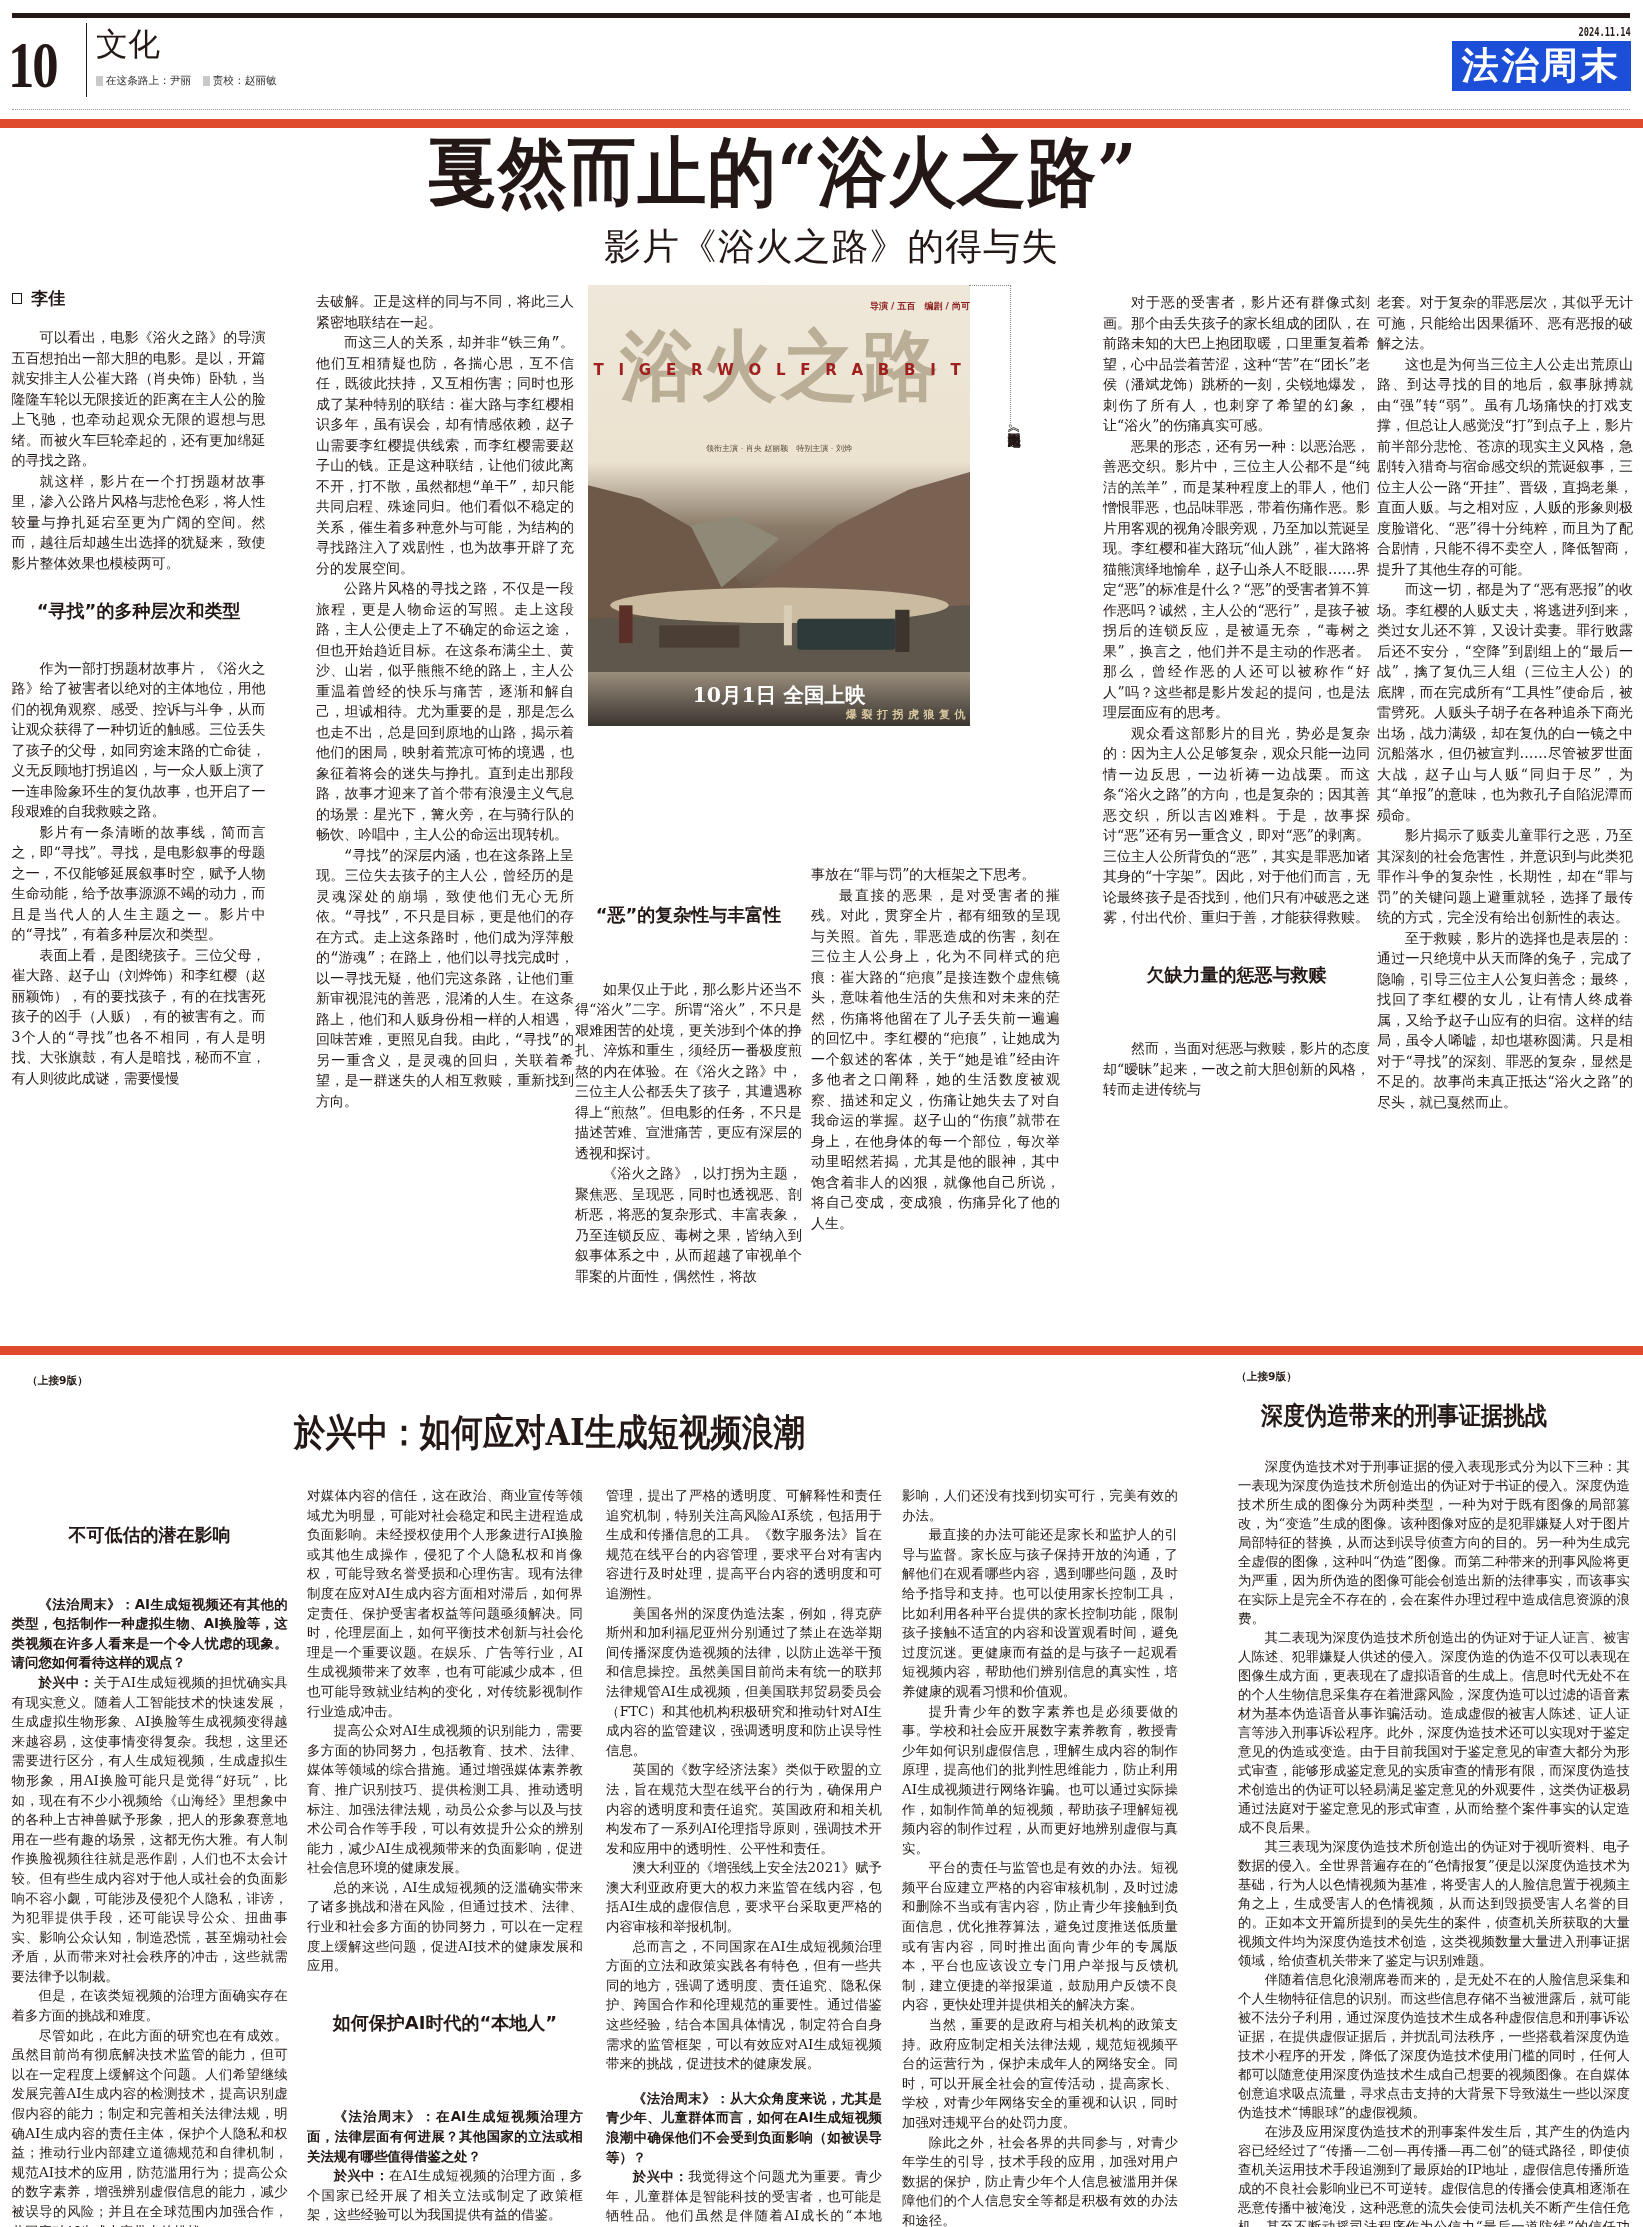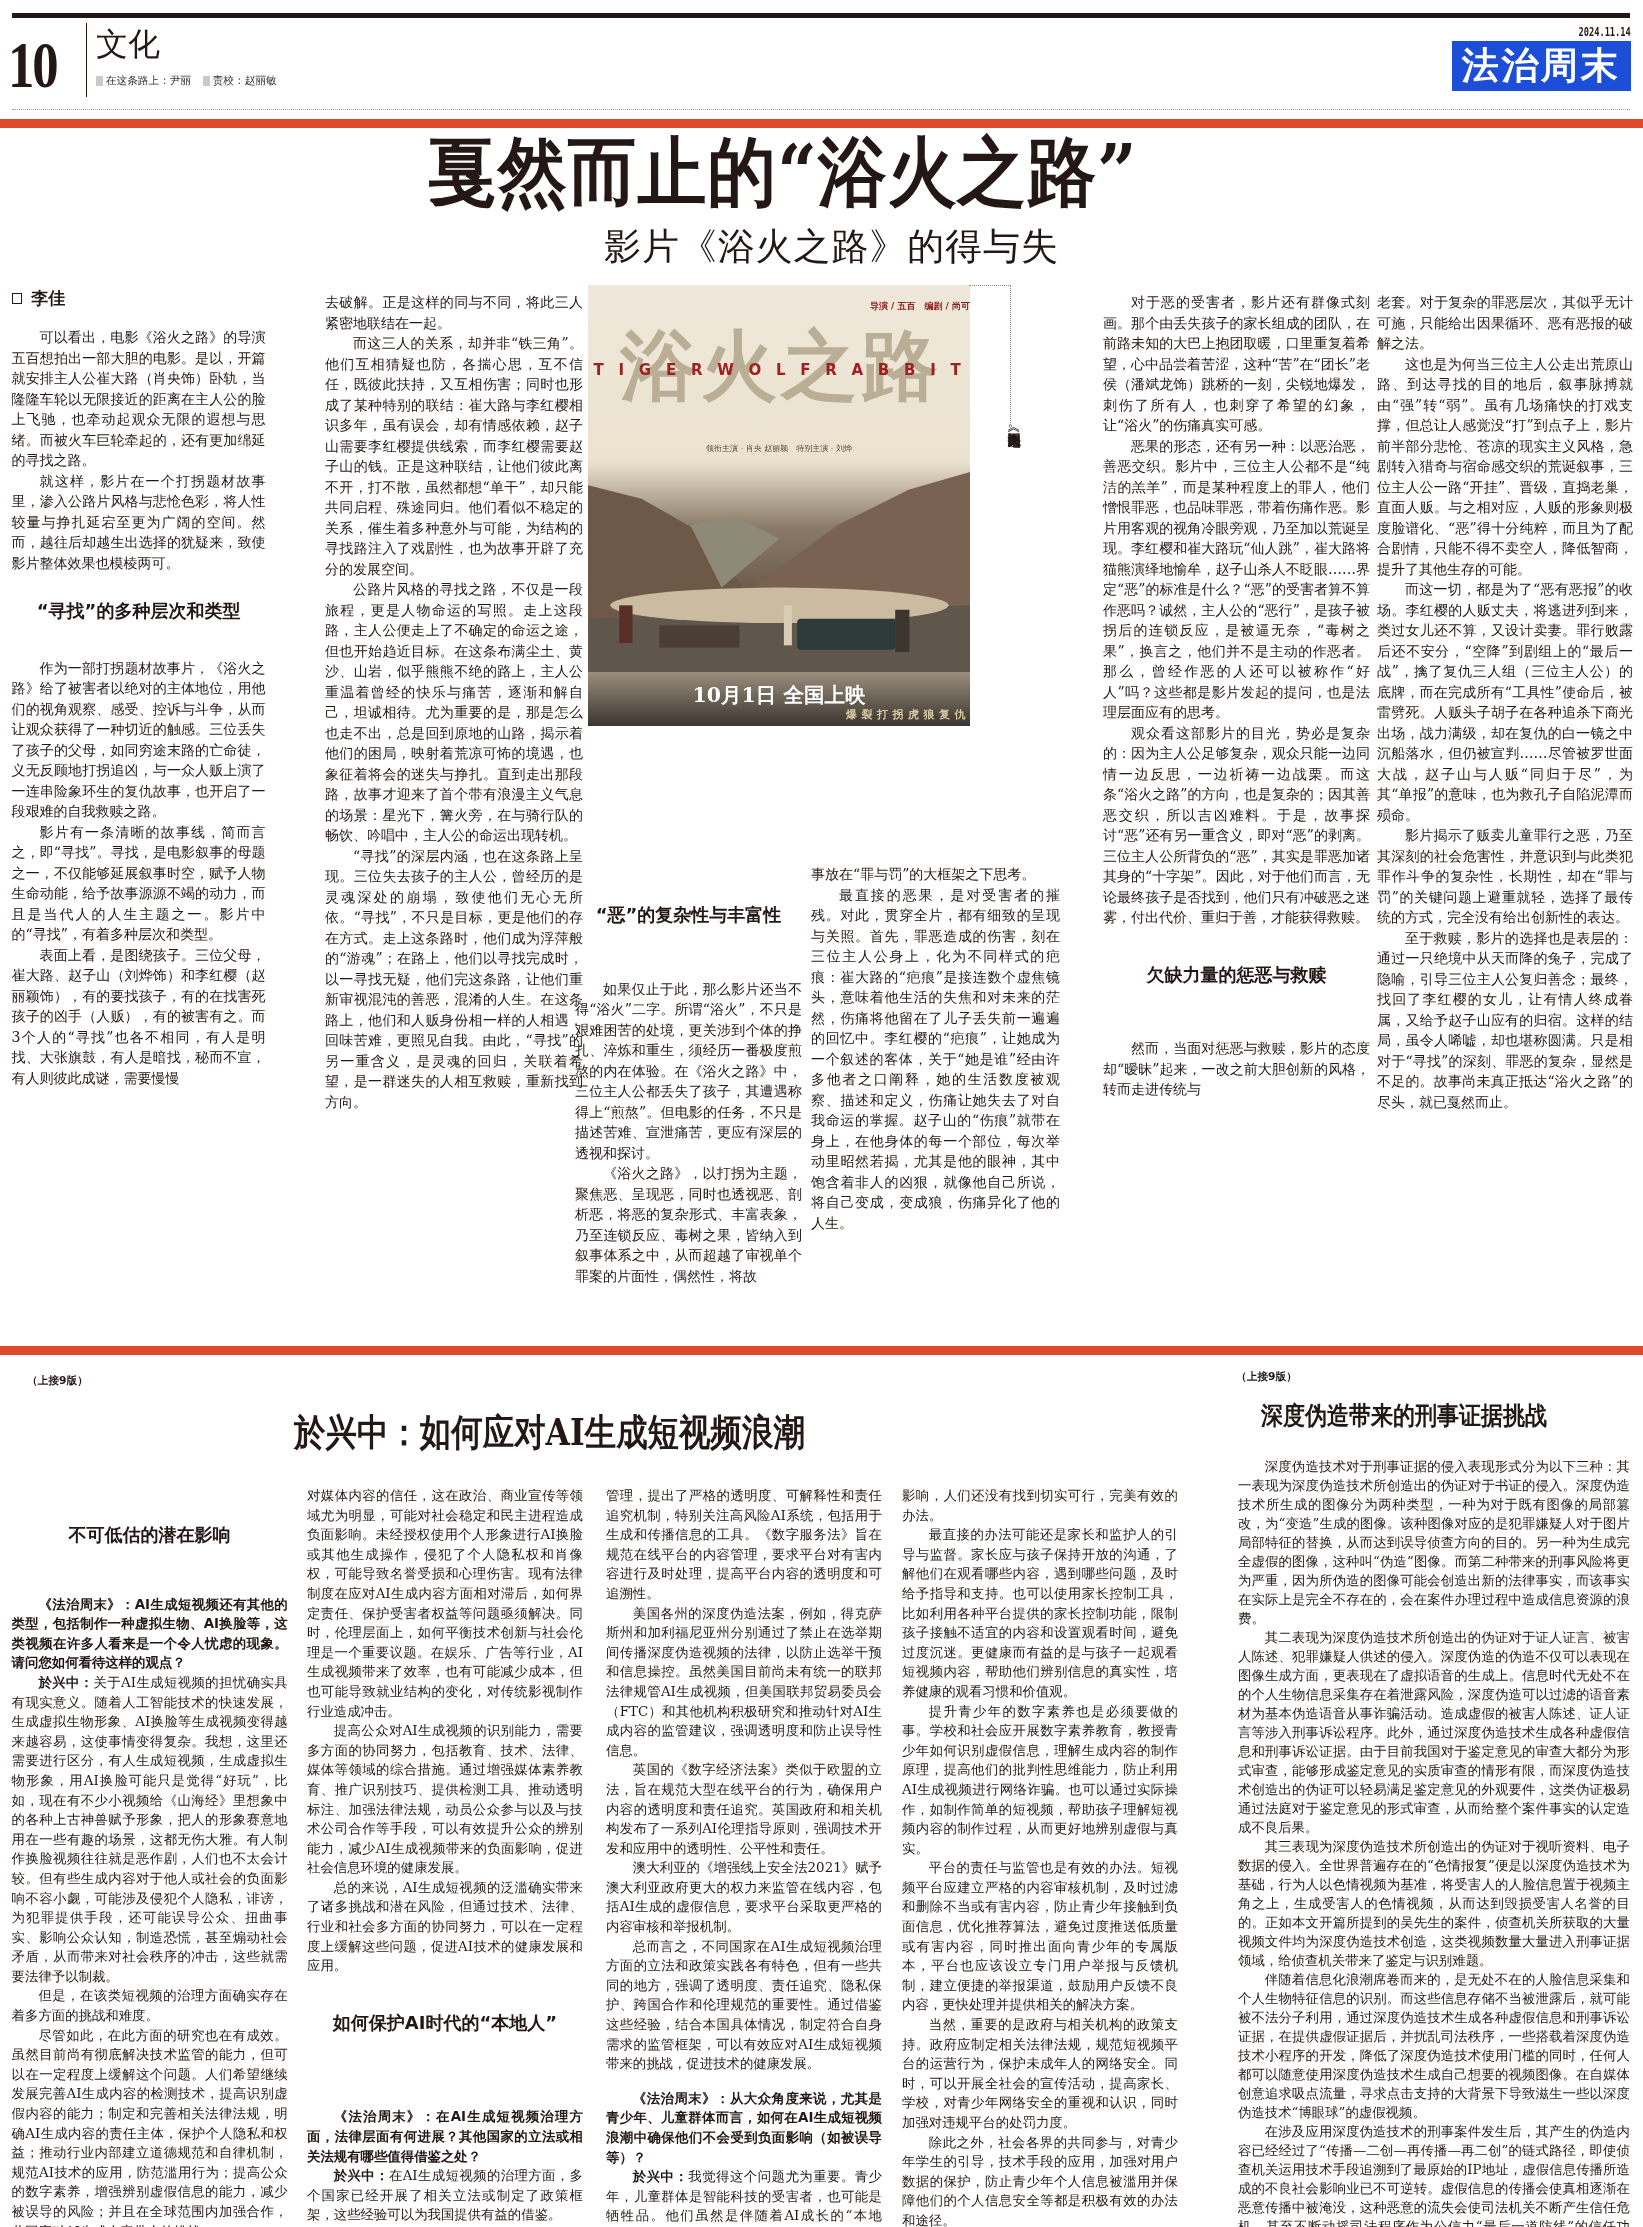--- a/index.html
+++ b/index.html
@@ -78,21 +78,21 @@
 
 <div class="col" style="left:11.6px; top:327px; width:254px;">
   <p>可以看出，电影《浴火之路》的导演五百想拍出一部大胆的电影。是以，开篇就安排主人公崔大路（肖央饰）卧轨，当隆隆车轮以无限接近的距离在主人公的脸上飞驰，也牵动起观众无限的遐想与思绪。而被火车巨轮牵起的，还有更加绵延的寻找之路。</p>
   <p>就这样，影片在一个打拐题材故事里，渗入公路片风格与悲怆色彩，将人性较量与挣扎延宕至更为广阔的空间。然而，越往后却越生出选择的犹疑来，致使影片整体效果也模棱两可。</p>
   <h3 style="margin:27px 0 36px;">“寻找”的多种层次和类型</h3>
   <p>作为一部打拐题材故事片，《浴火之路》给了被害者以绝对的主体地位，用他们的视角观察、感受、控诉与斗争，从而让观众获得了一种切近的触感。三位丢失了孩子的父母，如同穷途末路的亡命徒，义无反顾地打拐追凶，与一众人贩上演了一连串险象环生的复仇故事，也开启了一段艰难的自我救赎之路。</p>
   <p>影片有一条清晰的故事线，简而言之，即“寻找”。寻找，是电影叙事的母题之一，不仅能够延展叙事时空，赋予人物生命动能，给予故事源源不竭的动力，而且是当代人的人生主题之一。影片中的“寻找”，有着多种层次和类型。</p>
   <p>表面上看，是图绕孩子。三位父母，崔大路、赵子山（刘烨饰）和李红樱（赵丽颖饰），有的要找孩子，有的在找害死孩子的凶手（人贩），有的被害有之。而3个人的“寻找”也各不相同，有人是明找、大张旗鼓，有人是暗找，秘而不宣，有人则彼此成谜，需要慢慢</p>
 </div>
 
-<div class="col" style="left:325px; top:292px; width:258px;">
+<div class="col" style="left:316px; top:292px; width:258px;font-family:Liberation Mono, monospace;">
   <p style="text-indent:0">去破解。正是这样的同与不同，将此三人紧密地联结在一起。</p>
   <p>而这三人的关系，却并非“铁三角”。他们互相猜疑也防，各揣心思，互不信任，既彼此扶持，又互相伤害；同时也形成了某种特别的联结：崔大路与李红樱相识多年，虽有误会，却有情感依赖，赵子山需要李红樱提供线索，而李红樱需要赵子山的钱。正是这种联结，让他们彼此离不开，打不散，虽然都想“单干”，却只能共同启程、殊途同归。他们看似不稳定的关系，催生着多种意外与可能，为结构的寻找路注入了戏剧性，也为故事开辟了充分的发展空间。</p>
   <p>公路片风格的寻找之路，不仅是一段旅程，更是人物命运的写照。走上这段路，主人公便走上了不确定的命运之途，但也开始趋近目标。在这条布满尘土、黄沙、山岩，似乎熊熊不绝的路上，主人公重温着曾经的快乐与痛苦，逐渐和解自己，坦诚相待。尤为重要的是，那是怎么也走不出，总是回到原地的山路，揭示着他们的困局，映射着荒凉可怖的境遇，也象征着将会的迷失与挣扎。直到走出那段路，故事才迎来了首个带有浪漫主义气息的场景：星光下，篝火旁，在与骑行队的畅饮、吟唱中，主人公的命运出现转机。</p>
   <p>“寻找”的深层内涵，也在这条路上呈现。三位失去孩子的主人公，曾经历的是灵魂深处的崩塌，致使他们无心无所依。“寻找”，不只是目标，更是他们的存在方式。走上这条路时，他们成为浮萍般的“游魂”；在路上，他们以寻找完成时，以一寻找无疑，他们完这条路，让他们重新审视混沌的善恶，混淆的人生。在这条路上，他们和人贩身份相一样的人相遇，回味苦难，更照见自我。由此，“寻找”的另一重含义，是灵魂的回归，关联着希望，是一群迷失的人相互救赎，重新找到方向。</p>
 </div>
 
 <div class="poster">
   <div class="credits-top">导演 / 五百　编剧 / 尚可</div>
   <div class="title-cn">浴火之路</div>
   <div class="title-en">
@@ -199,19 +199,19 @@
   <p>平台的责任与监管也是有效的办法。短视频平台应建立严格的内容审核机制，及时过滤和删除不当或有害内容，防止青少年接触到负面信息，优化推荐算法，避免过度推送低质量或有害内容，同时推出面向青少年的专属版本，平台也应该设立专门用户举报与反馈机制，建立便捷的举报渠道，鼓励用户反馈不良内容，更快处理并提供相关的解决方案。</p>
   <p>当然，重要的是政府与相关机构的政策支持。政府应制定相关法律法规，规范短视频平台的运营行为，保护未成年人的网络安全。同时，可以开展全社会的宣传活动，提高家长、学校，对青少年网络安全的重视和认识，同时加强对违规平台的处罚力度。</p>
   <p>除此之外，社会各界的共同参与，对青少年学生的引导，技术手段的应用，加强对用户数据的保护，防止青少年个人信息被滥用并保障他们的个人信息安全等都是积极有效的办法和途径。</p>
 
 </div>
 
 <div class="cont-label" style="left:1236px; top:1370px;">（上接9版）</div>
 <div class="bottom-right-title">深度伪造带来的刑事证据挑战</div>
 <div class="col" style="left:1238px; top:1457px; width:392px; font-size:13.4px; line-height:19px;">
   <p>深度伪造技术对于刑事证据的侵入表现形式分为以下三种：其一表现为深度伪造技术所创造出的伪证对于书证的侵入。深度伪造技术所生成的图像分为两种类型，一种为对于既有图像的局部篡改，为“变造”生成的图像。该种图像对应的是犯罪嫌疑人对于图片局部特征的替换，从而达到误导侦查方向的目的。另一种为生成完全虚假的图像，这种叫“伪造”图像。而第二种带来的刑事风险将更为严重，因为所伪造的图像可能会创造出新的法律事实，而该事实在实际上是完全不存在的，会在案件办理过程中造成信息资源的浪费。</p>
-  <p>其二表现为深度伪造技术所创造出的伪证对于证人证言、被害人陈述、犯罪嫌疑人供述的侵入。深度伪造的伪造不仅可以表现在图像生成方面，更表现在了虚拟语音的生成上。信息时代无处不在的个人生物信息采集存在着泄露风险，深度伪造可以过滤的语音素材为基本伪造语音从事诈骗活动。造成虚假的被害人陈述、证人证言等涉入刑事诉讼程序。此外，通过深度伪造技术生成各种虚假信息和刑事诉讼证据。由于目前我国对于鉴定意见的审查大都分为形式审查，能够形成鉴定意见的实质审查的情形有限，而深度伪造技术创造出的伪证可以轻易满足鉴定意见的外观要件，这类伪证极易通过法庭对于鉴定意见的形式审查，从而给整个案件事实的认定造成不良后果。</p>
+  <p>其二表现为深度伪造技术所创造出的伪证对于证人证言、被害人陈述、犯罪嫌疑人供述的侵入。深度伪造的伪造不仅可以表现在图像生成方面，更表现在了虚拟语音的生成上。信息时代无处不在的个人生物信息采集存在着泄露风险，深度伪造可以过滤的语音素材为基本伪造语音从事诈骗活动。造成虚假的被害人陈述、证人证言等涉入刑事诉讼程序。此外，深度伪造技术还可以实现对于鉴定意见的伪造或变造。由于目前我国对于鉴定意见的审查大都分为形式审查，能够形成鉴定意见的实质审查的情形有限，而深度伪造技术创造出的伪证可以轻易满足鉴定意见的外观要件，这类伪证极易通过法庭对于鉴定意见的形式审查，从而给整个案件事实的认定造成不良后果。</p>
   <p>其三表现为深度伪造技术所创造出的伪证对于视听资料、电子数据的侵入。全世界普遍存在的“色情报复”便是以深度伪造技术为基础，行为人以色情视频为基准，将受害人的人脸信息置于视频主角之上，生成受害人的色情视频，从而达到毁损受害人名誉的目的。正如本文开篇所提到的吴先生的案件，侦查机关所获取的大量视频文件均为深度伪造技术创造，这类视频数量大量进入刑事证据领域，给侦查机关带来了鉴定与识别难题。</p>
   <p>伴随着信息化浪潮席卷而来的，是无处不在的人脸信息采集和个人生物特征信息的识别。而这些信息存储不当被泄露后，就可能被不法分子利用，通过深度伪造技术生成各种虚假信息和刑事诉讼证据，在提供虚假证据后，并扰乱司法秩序，一些搭载着深度伪造技术小程序的开发，降低了深度伪造技术使用门槛的同时，任何人都可以随意使用深度伪造技术生成自己想要的视频图像。在自媒体创意追求吸点流量，寻求点击支持的大背景下导致滋生一些以深度伪造技术“博眼球”的虚假视频。</p>
   <p>在涉及应用深度伪造技术的刑事案件发生后，其产生的伪造内容已经经过了“传播—二创—再传播—再二创”的链式路径，即使侦查机关运用技术手段追溯到了最原始的IP地址，虚假信息传播所造成的不良社会影响业已不可逆转。虚假信息的传播会使真相逐渐在恶意传播中被淹没，这种恶意的流失会使司法机关不断产生信任危机，甚至不断动摇司法程序作为公信力“最后一道防线”的信任功能，进而带来的是整个社会公信力的消耗。</p>
 
 </div>
 
 
 </body></html>

